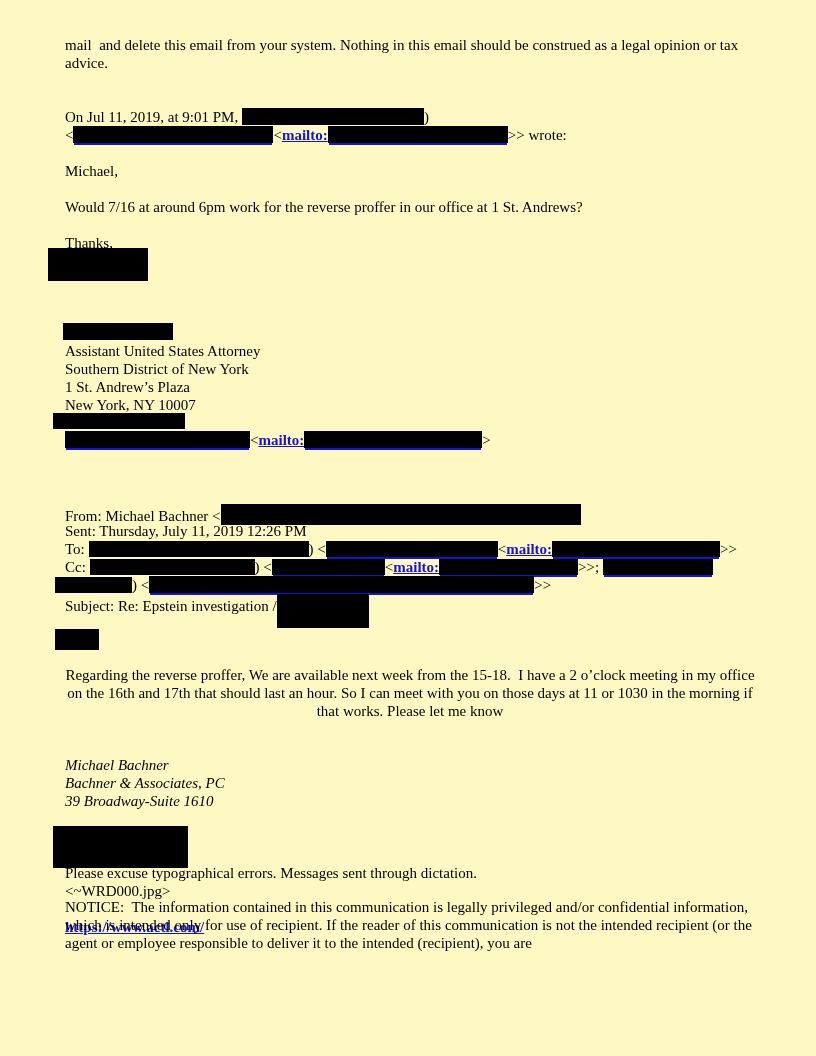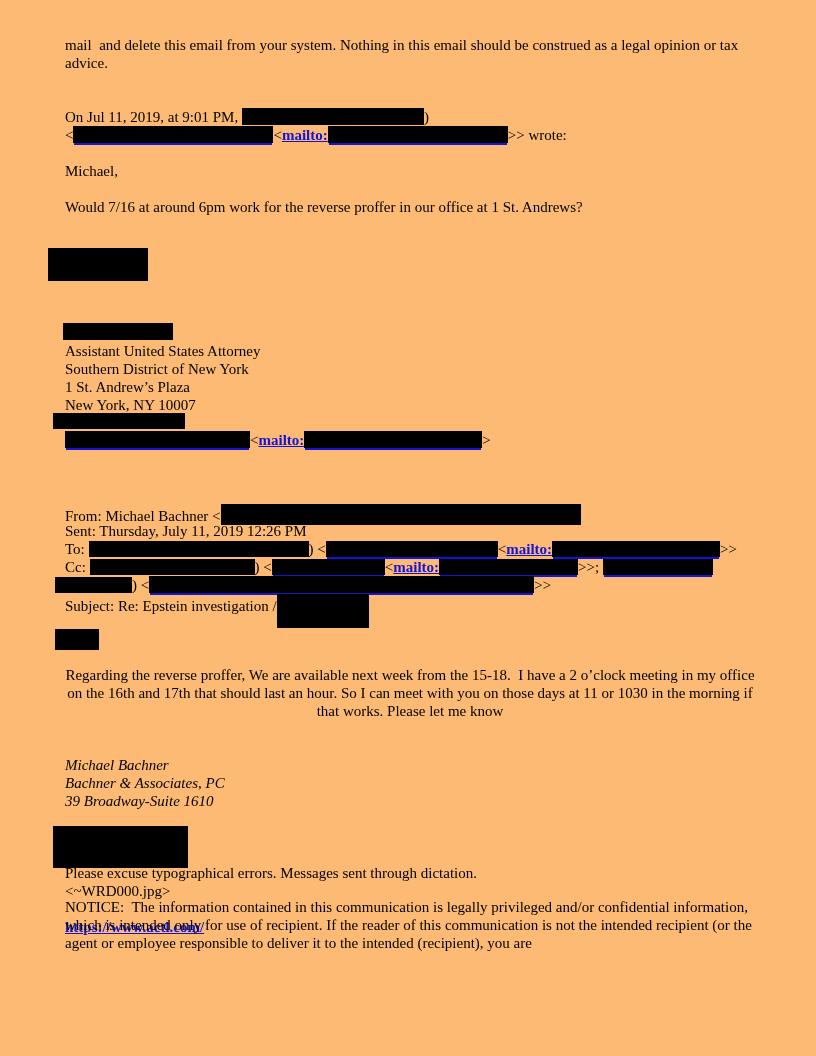--- a/index.html
+++ b/index.html
@@ -1,19 +1,19 @@
 <!DOCTYPE html>
 <html><head>
 <meta charset="utf-8">
 <style>
   html,body{margin:0;padding:0;background:#808080;}
   .page{
     position:relative;
     width:816px;height:1056px;
-    background:#fdba74;
+    background:#fef9c3;
     font-family:"Liberation Serif","DejaVu Serif",serif;
     font-size:15px;line-height:18px;color:#000;
     overflow:hidden;
     margin:0 auto;
   }
   .blk{position:absolute;left:65px;width:690px;white-space:pre-wrap;}
   .line{height:18px;white-space:nowrap;}
   .red{
     display:inline-block;background:#000;
     vertical-align:text-bottom;
@@ -29,20 +29,21 @@
 
   <div class="blk" style="top:36px;"><span>mail  and delete this email from your system. Nothing in this email should be construed as a legal opinion or tax advice.</span></div>
 
   <div class="blk" style="top:108px;white-space:normal;">
     <div class="line"><span>On Jul 11, 2019, at 9:01 PM, </span><span class="red" style="width:182px;height:17px;"></span><span>)</span></div>
     <div class="line"><span>&lt;</span><span class="red u" style="width:200px;height:17px;"></span><span>&lt;</span><span class="lnk">mailto:</span><span class="red u" style="width:180px;height:17px;"></span><span>&gt;&gt; wrote:</span></div>
   </div>
 
   <div class="blk" style="top:162px;"><span>Michael,</span></div>
   <div class="blk" style="top:198px;"><span>Would 7/16 at around 6pm work for the reverse proffer in our office at 1 St. Andrews?</span></div>
+  <div class="blk" style="top:234px;"><span>Thanks,</span></div>
 
   <div class="abs-red" style="left:48px;top:248px;width:100px;height:33px;"></div>
 
   <div class="abs-red" style="left:63px;top:323px;width:110px;height:17px;"></div>
   <div class="blk" style="top:342px;white-space:normal;">
     <div class="line"><span>Assistant United States Attorney</span></div>
     <div class="line"><span>Southern District of New York</span></div>
     <div class="line"><span>1 St. Andrew’s Plaza</span></div>
     <div class="line"><span>New York, NY 10007</span></div>
   </div>

